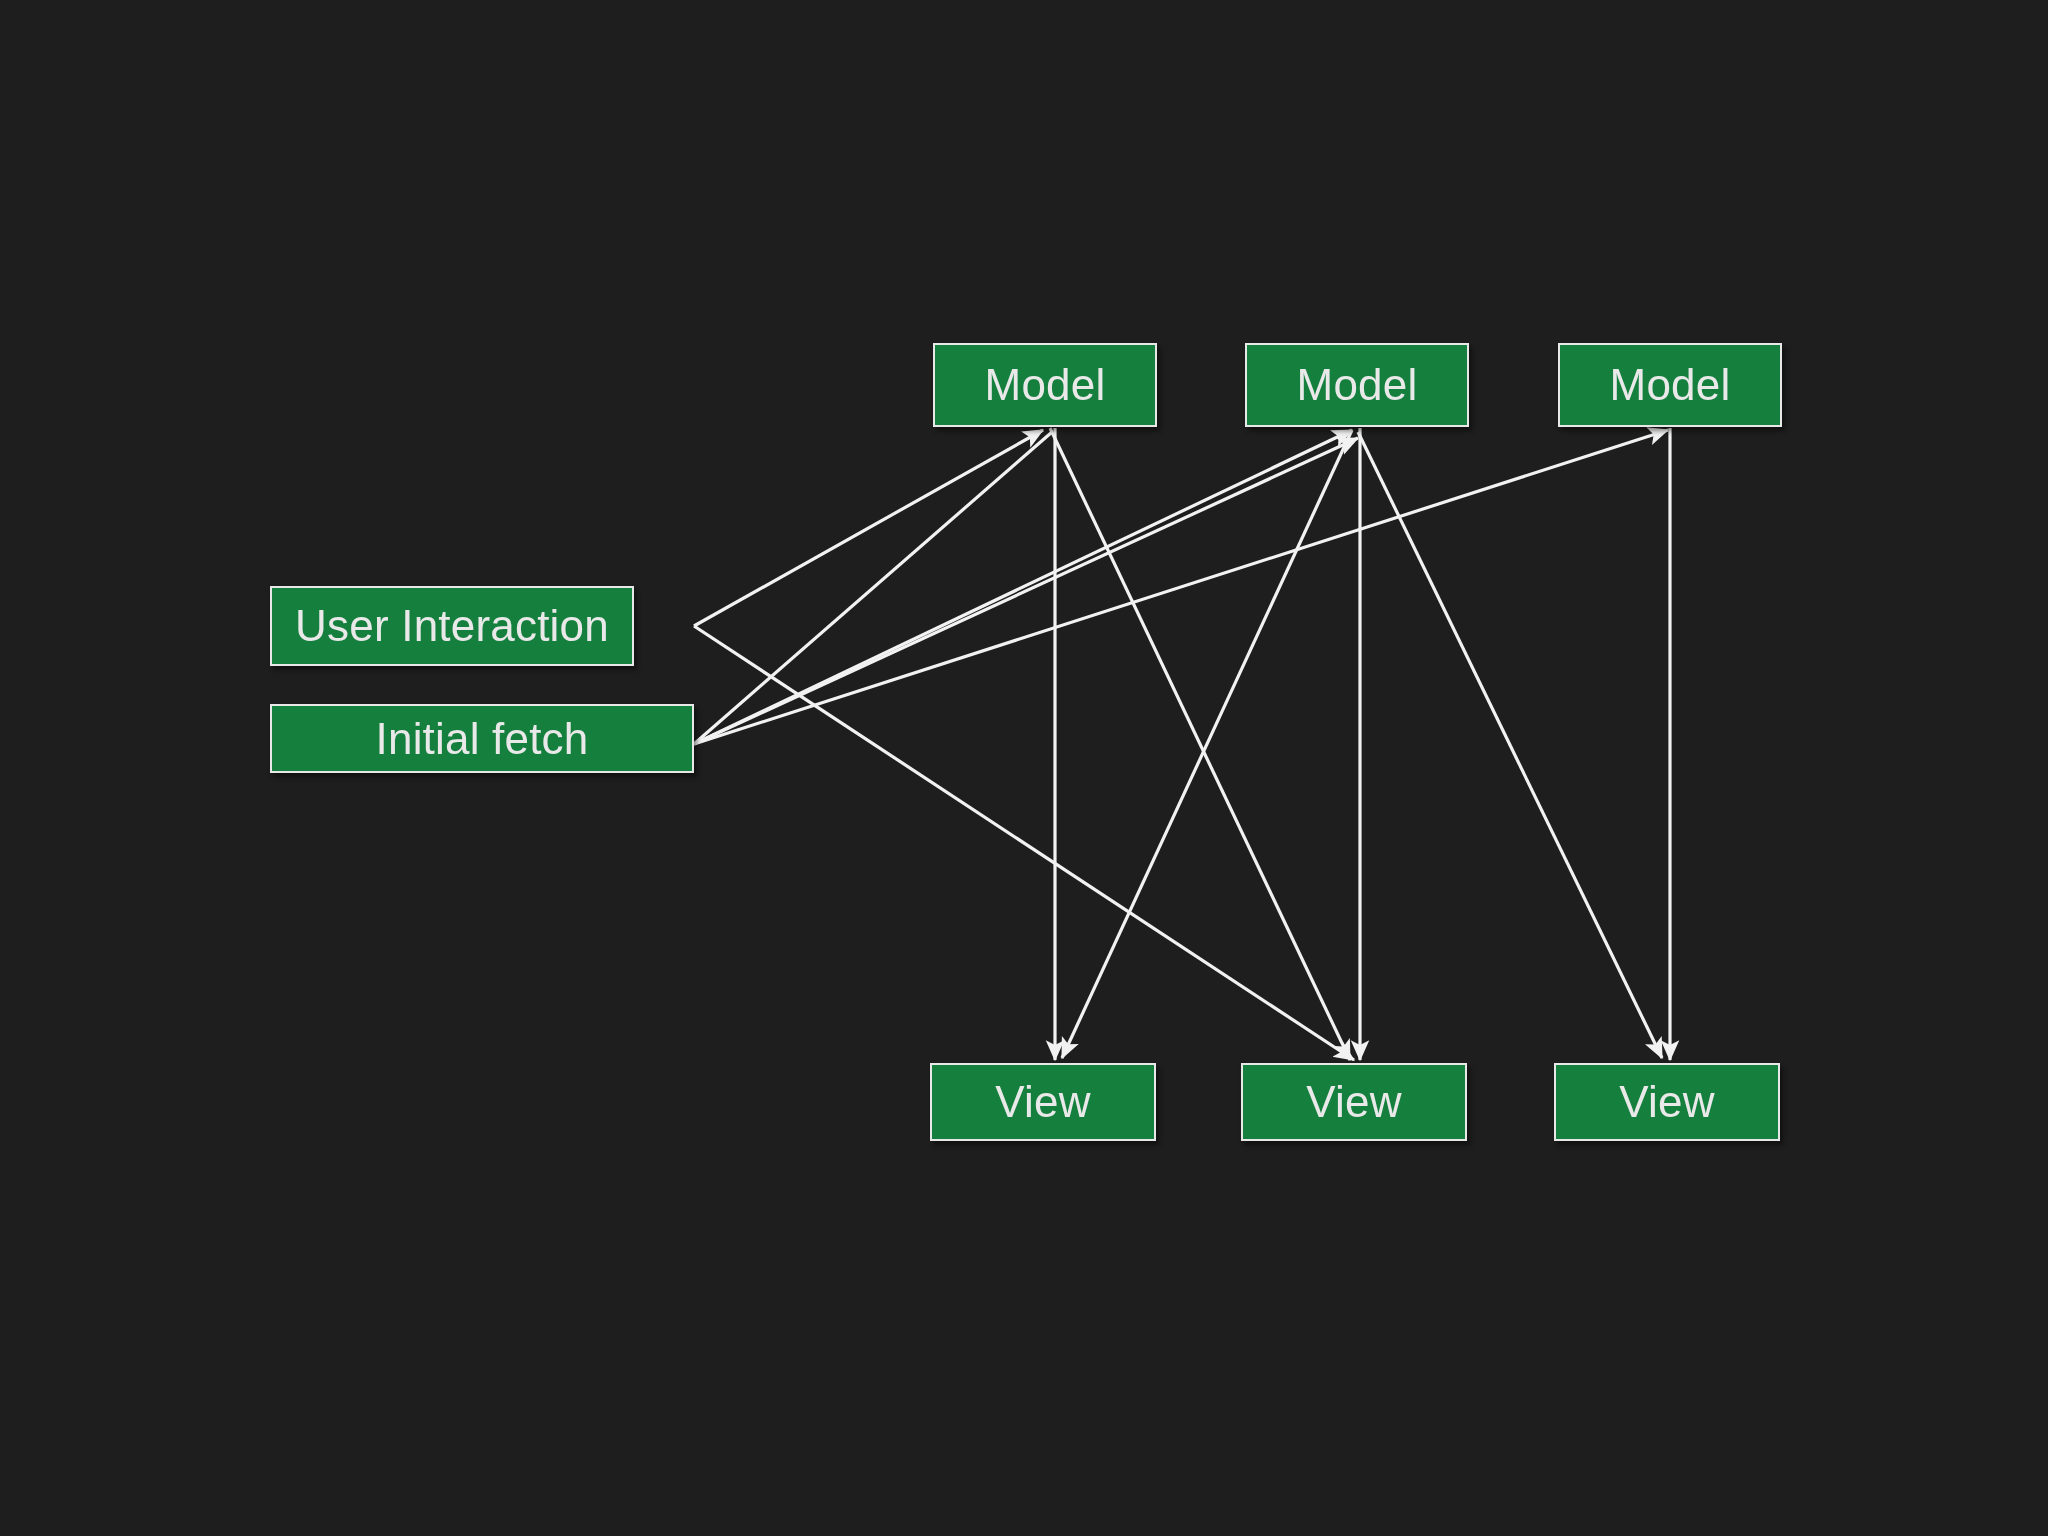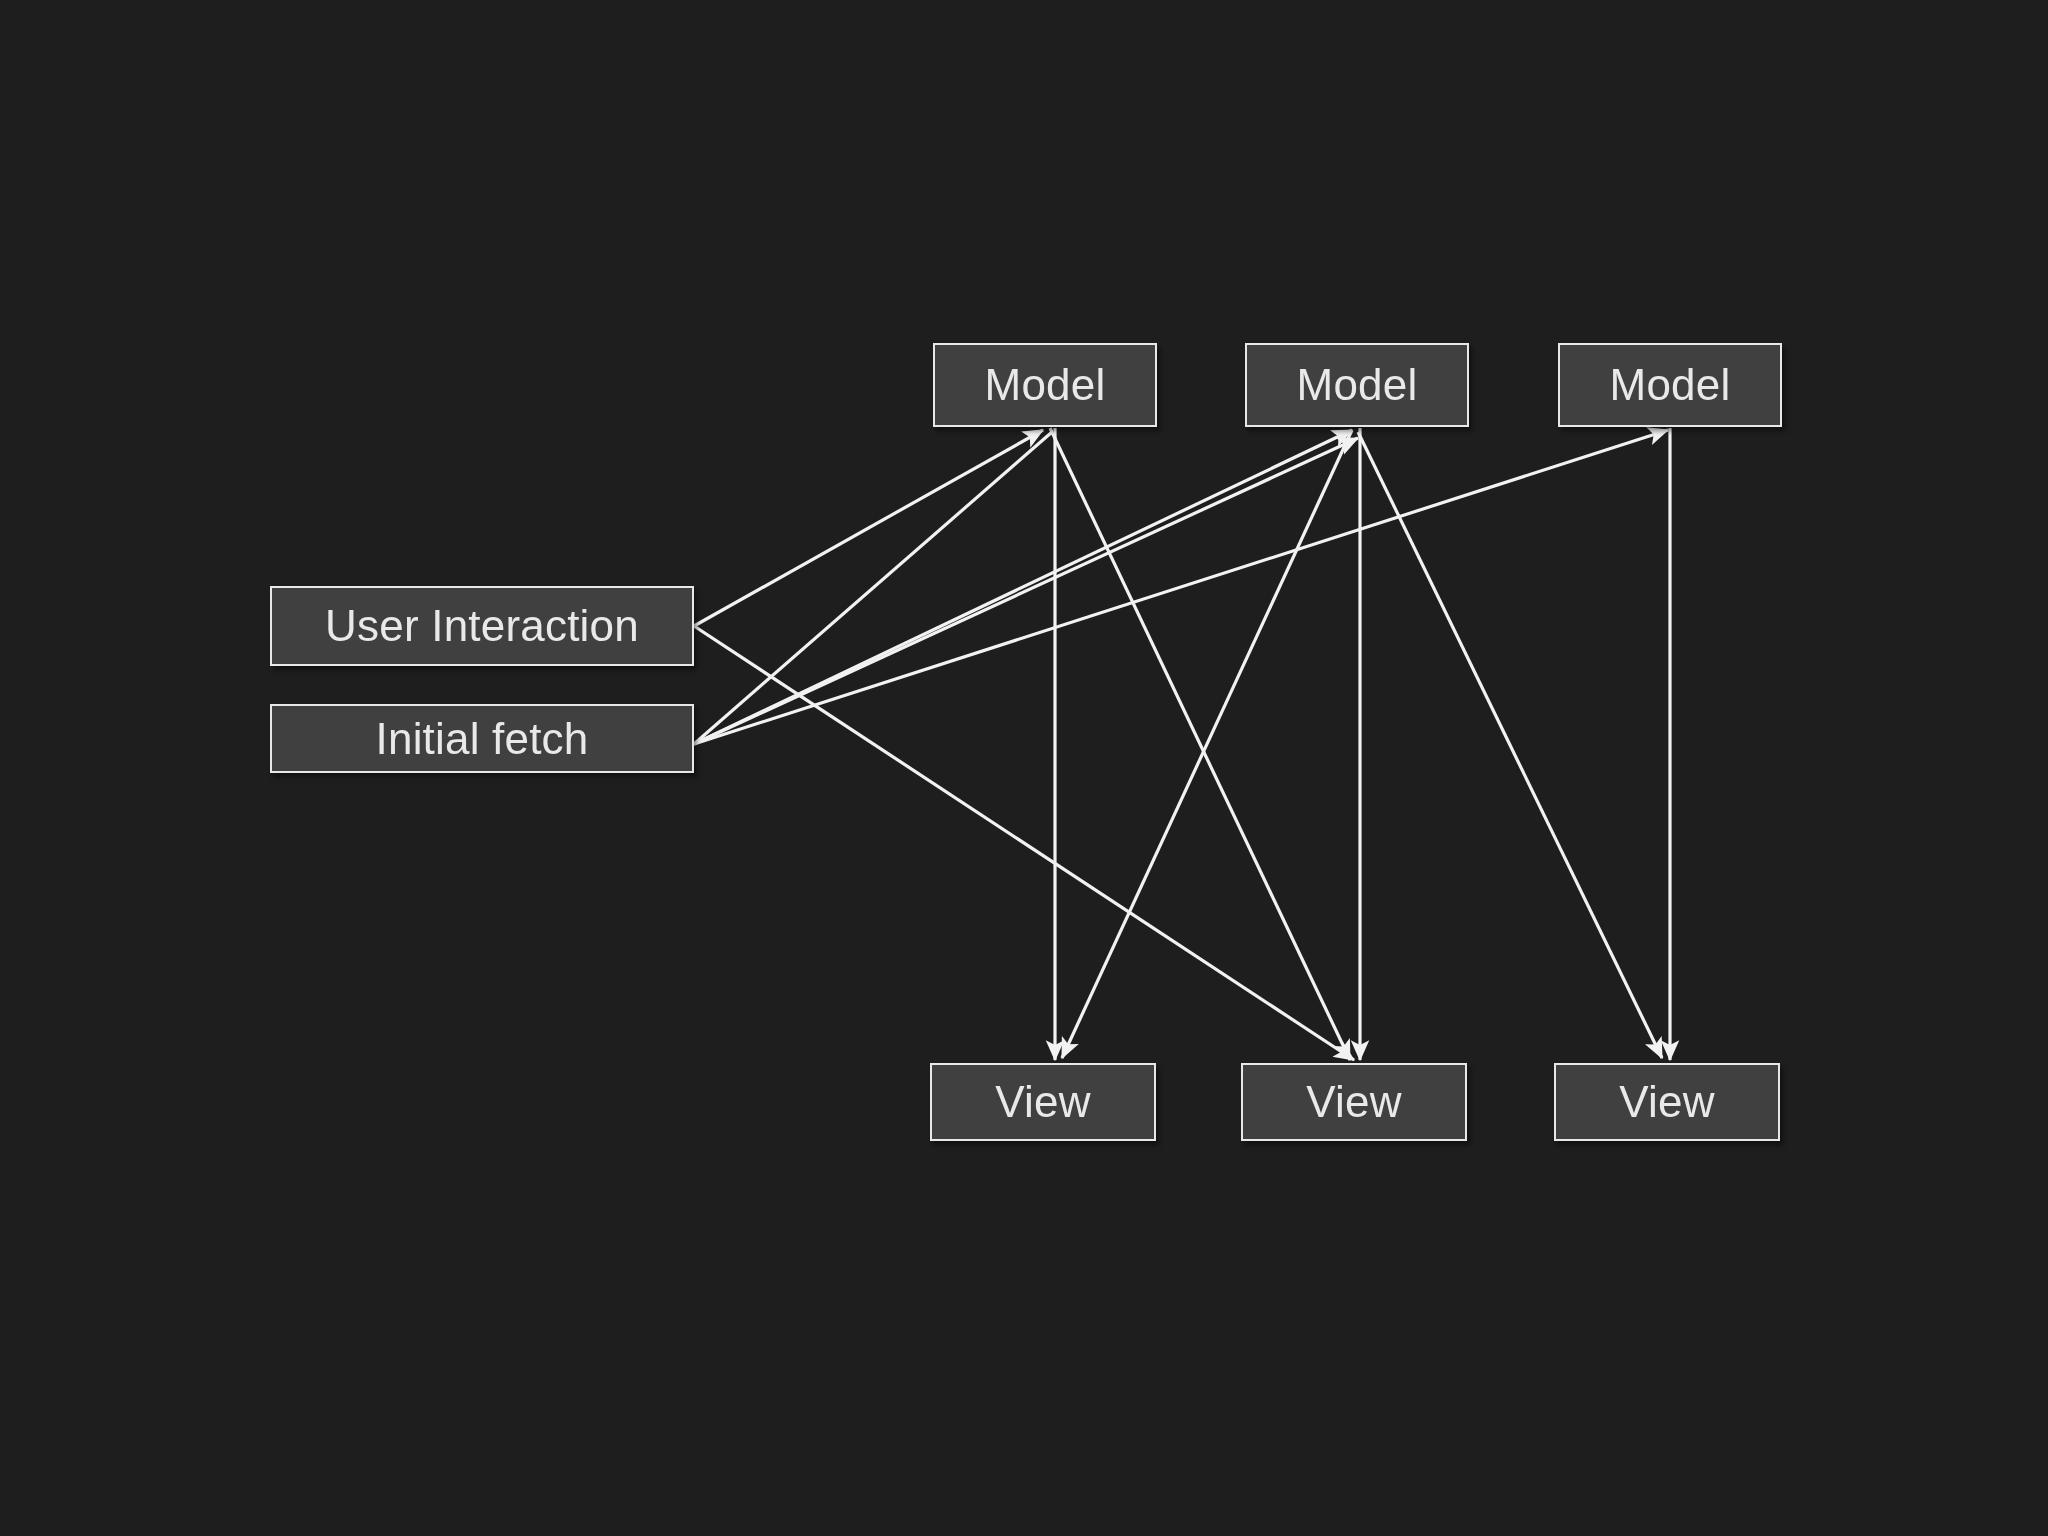--- a/index.html
+++ b/index.html
@@ -20,21 +20,21 @@
     left: 0;
     top: 0;
     width: 2048px;
     height: 1536px;
     pointer-events: none;
   }
   .node {
     position: absolute;
     box-sizing: border-box;
     border: 2px solid #e8e8e8;
-    background: #404040;
+    background: #15803d;
     color: #e9e9e9;
     display: flex;
     align-items: center;
     justify-content: center;
     font-size: 44px;
     font-weight: 400;
     letter-spacing: 0.2px;
     line-height: 1;
     box-shadow: 3px 4px 5px rgba(0,0,0,0.45);
     user-select: none;
@@ -64,21 +64,21 @@
         <line x1="694" y1="744" x2="1668" y2="430" marker-end="url(#arrowhead)"></line>
         <line x1="1055" y1="428" x2="1055" y2="1060" marker-end="url(#arrowhead)"></line>
         <line x1="1050" y1="428" x2="1350" y2="1060" marker-end="url(#arrowhead)"></line>
         <line x1="1352" y1="430" x2="1062" y2="1058" marker-end="url(#arrowhead)"></line>
         <line x1="1360" y1="428" x2="1360" y2="1060" marker-end="url(#arrowhead)"></line>
         <line x1="1358" y1="432" x2="1662" y2="1058" marker-end="url(#arrowhead)"></line>
         <line x1="1670" y1="428" x2="1670" y2="1060" marker-end="url(#arrowhead)"></line>
       </g>
   </svg>
 
-  <div class="node" style="left: 270px; top: 586px; width: 424px; height: 80px;">
+  <div class="node" style="left: 270px; top: 586px; width: 364px; height: 80px;">
     <span class="node-label">User Interaction</span>
   </div>
 
   <div class="node" style="left: 270px; top: 704px; width: 424px; height: 69px;">
     <span class="node-label">Initial fetch</span>
   </div>
 
   <div class="node" style="left: 933px; top: 343px; width: 224px; height: 84px;">
     <span class="node-label">Model</span>
   </div>

